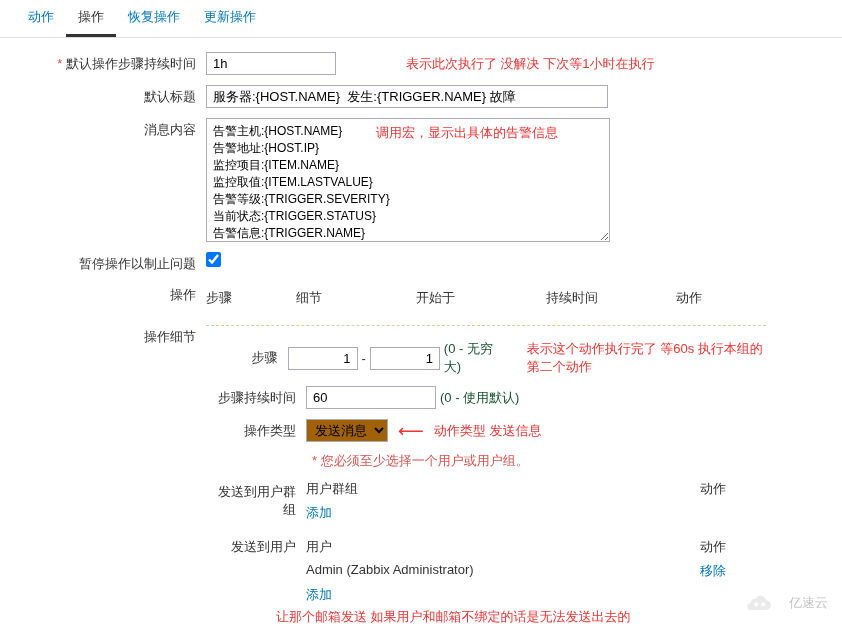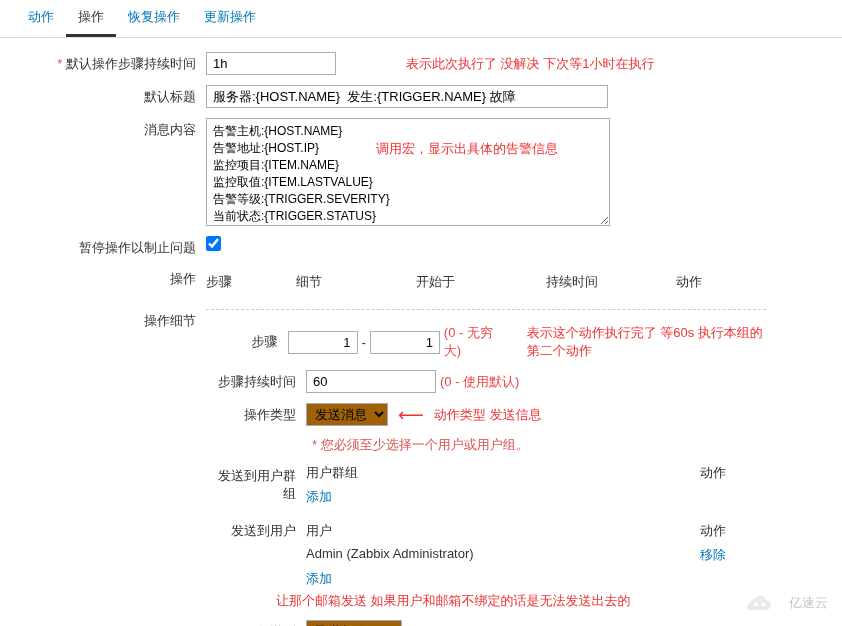--- a/index.html
+++ b/index.html
@@ -6,32 +6,32 @@
 body{font-family:Arial,"Microsoft YaHei",sans-serif;font-size:13px;color:#333;background:#fff;width:842px}
 .tabs{display:flex;border-bottom:1px solid #ddd;padding-left:16px}
 .tab{padding:8px 12px;cursor:pointer;color:#0275b8}
 .tab.active{color:#333;border-bottom:3px solid #333;font-weight:400}
 .form{padding:14px 20px 10px 20px}
 .row{display:flex;align-items:flex-start;margin-bottom:10px}
 .lbl{width:186px;text-align:right;padding-right:10px;padding-top:3px;color:#333}
 .req::before{content:"* ";color:#d9534f}
 .ctrls{flex:1;display:flex;align-items:center;flex-wrap:wrap;gap:20px}
 input[type=text]{border:1px solid #aab;padding:3px 6px;font-size:13px}
-textarea{border:1px solid #aab;padding:4px 6px;font-size:12px;font-family:inherit;width:404px;height:108px;resize:vertical;overflow-y:scroll}
+textarea{border:1px solid #aab;padding:4px 6px;font-size:12px;font-family:inherit;width:404px;height:124px;resize:vertical;overflow-y:scroll}
 input[type=checkbox]{width:15px;height:15px}
 select{border:1px solid #aab;padding:2px 4px;font-size:13px;background:#a16207}
 .annot{color:#e33;font-size:13px}
 .subtable{margin-left:0;width:560px}
 .th-row{display:flex;color:#333;padding:6px 0 8px 0}
 .th{font-weight:400}
 .detail-box{border-top:1px dashed #e0c9a0;padding-top:14px}
 .drow{display:flex;align-items:center;margin-bottom:10px}
 .dlbl{width:100px;text-align:right;padding-right:10px}
 .link{color:#0275b8;cursor:pointer}
-.small-note{color:#ef4444;margin-left:4px}
+.small-note{color:#14532d;margin-left:4px}
 .warn{color:#d9534f;margin-left:6px}
 .watermark{position:fixed;right:14px;bottom:14px;opacity:.5;font-size:13px;color:#888;display:flex;align-items:center;gap:16px}
 .watermark svg{width:28px;height:18px}
 .utable{width:420px}
 .utable .hd{display:flex;justify-content:space-between;color:#333;margin-bottom:6px}
 .arrow{color:#e33;font-size:18px;margin:0 10px}
 </style>
 </head>
 <body>
 
@@ -62,21 +62,21 @@
   <div class="row">
     <div class="lbl">消息内容</div>
     <div class="ctrls" style="position:relative">
       <textarea style="">告警主机:{HOST.NAME}
 告警地址:{HOST.IP}
 监控项目:{ITEM.NAME}
 监控取值:{ITEM.LASTVALUE}
 告警等级:{TRIGGER.SEVERITY}
 当前状态:{TRIGGER.STATUS}
 告警信息:{TRIGGER.NAME}</textarea>
-      <span class="annot" style="position:absolute;left:170px;top:22px">调用宏，显示出具体的告警信息</span>
+      <span class="annot" style="position:absolute;left:170px;top:6px">调用宏，显示出具体的告警信息</span>
     </div>
   </div>
 
   <div class="row">
     <div class="lbl">暂停操作以制止问题</div>
     <div class="ctrls">
       <input type="checkbox" checked="" style="">
     </div>
   </div>
 

